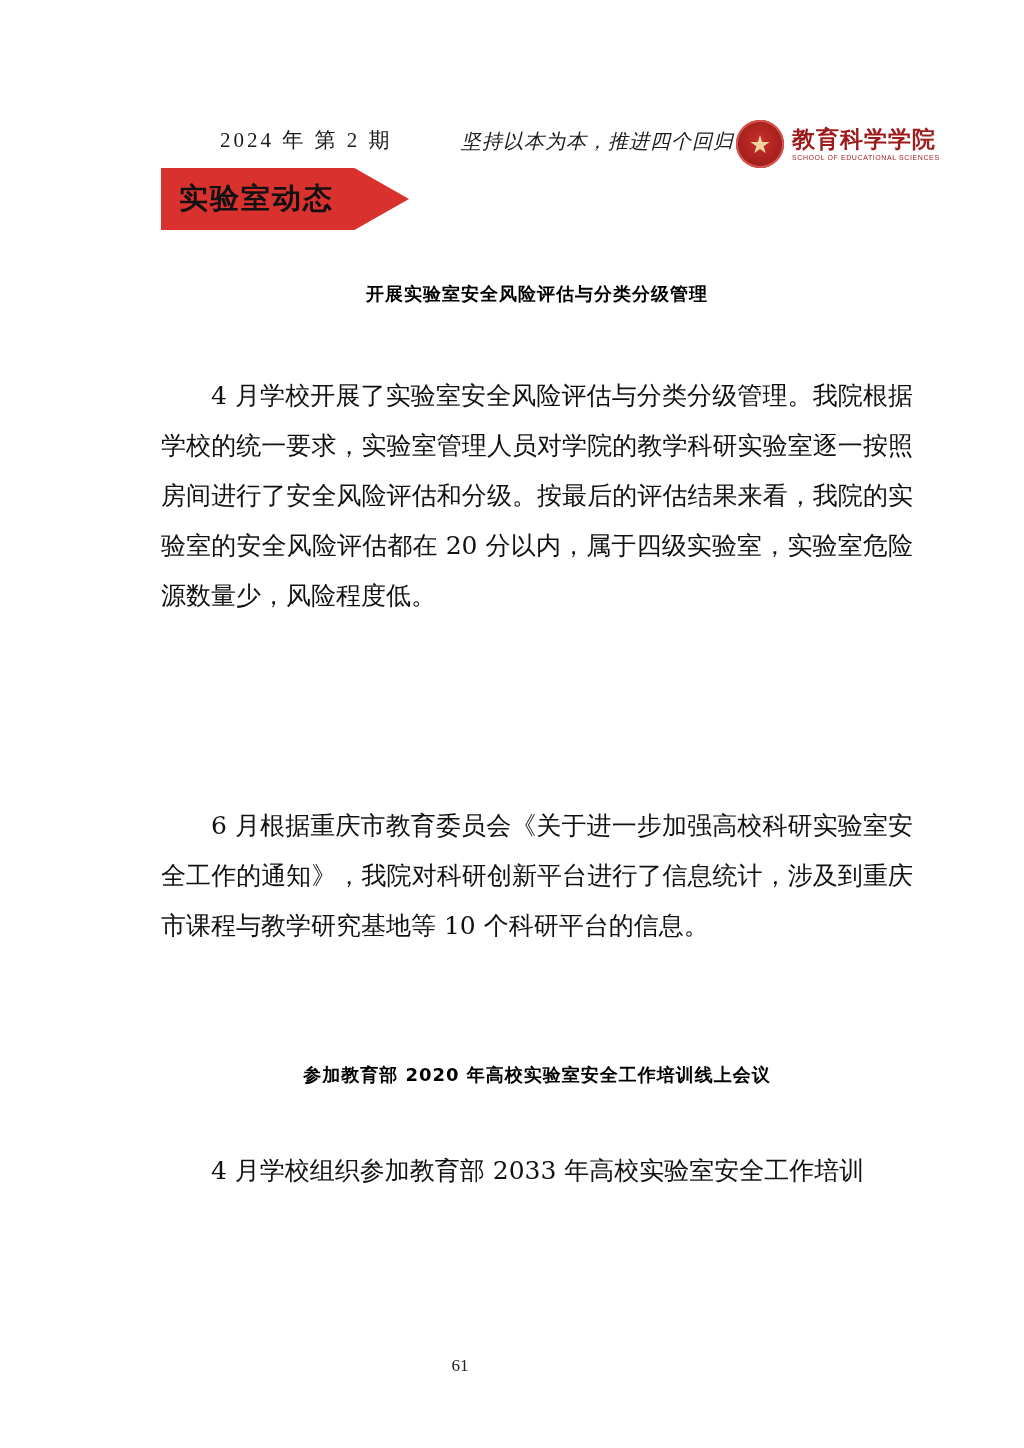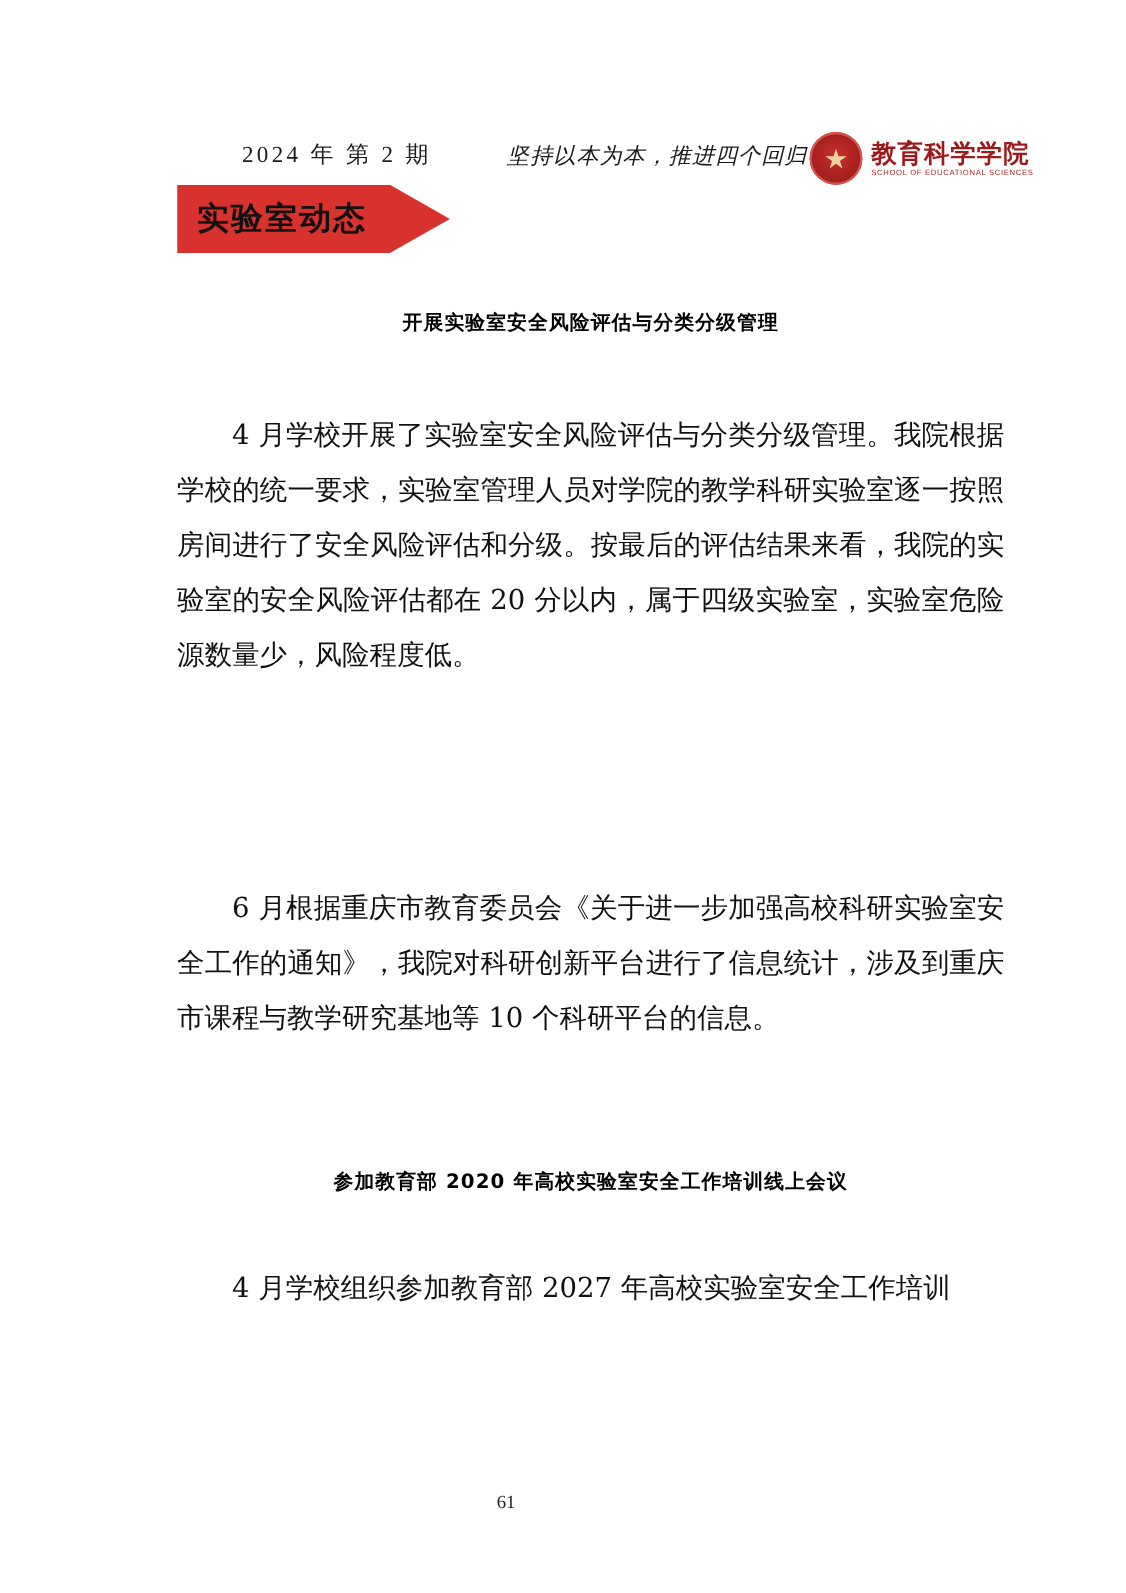--- a/index.html
+++ b/index.html
@@ -211,19 +211,19 @@
 
     <div class="gap-2"></div>
 
     <div class="gap-3"></div>
     <div class="article-body">6 月根据重庆市教育委员会《关于进一步加强高校科研实验室安全工作的通知》，我院对科研创新平台进行了信息统计，涉及到重庆市课程与教学研究基地等 10 个科研平台的信息。</div>
 
     <div class="gap-4"></div>
 
     <div class="article-title">参加教育部 2020 年高校实验室安全工作培训线上会议</div>
     <div class="gap-5"></div>
-    <div class="article-body">4 月学校组织参加教育部 2027 年高校实验室安全工作培训</div>
+    <div class="article-body">4 月学校组织参加教育部 2033 年高校实验室安全工作培训</div>
 
   </div>
 
   <div class="page-number">61</div>
 
 </div>
 
 </body></html>

